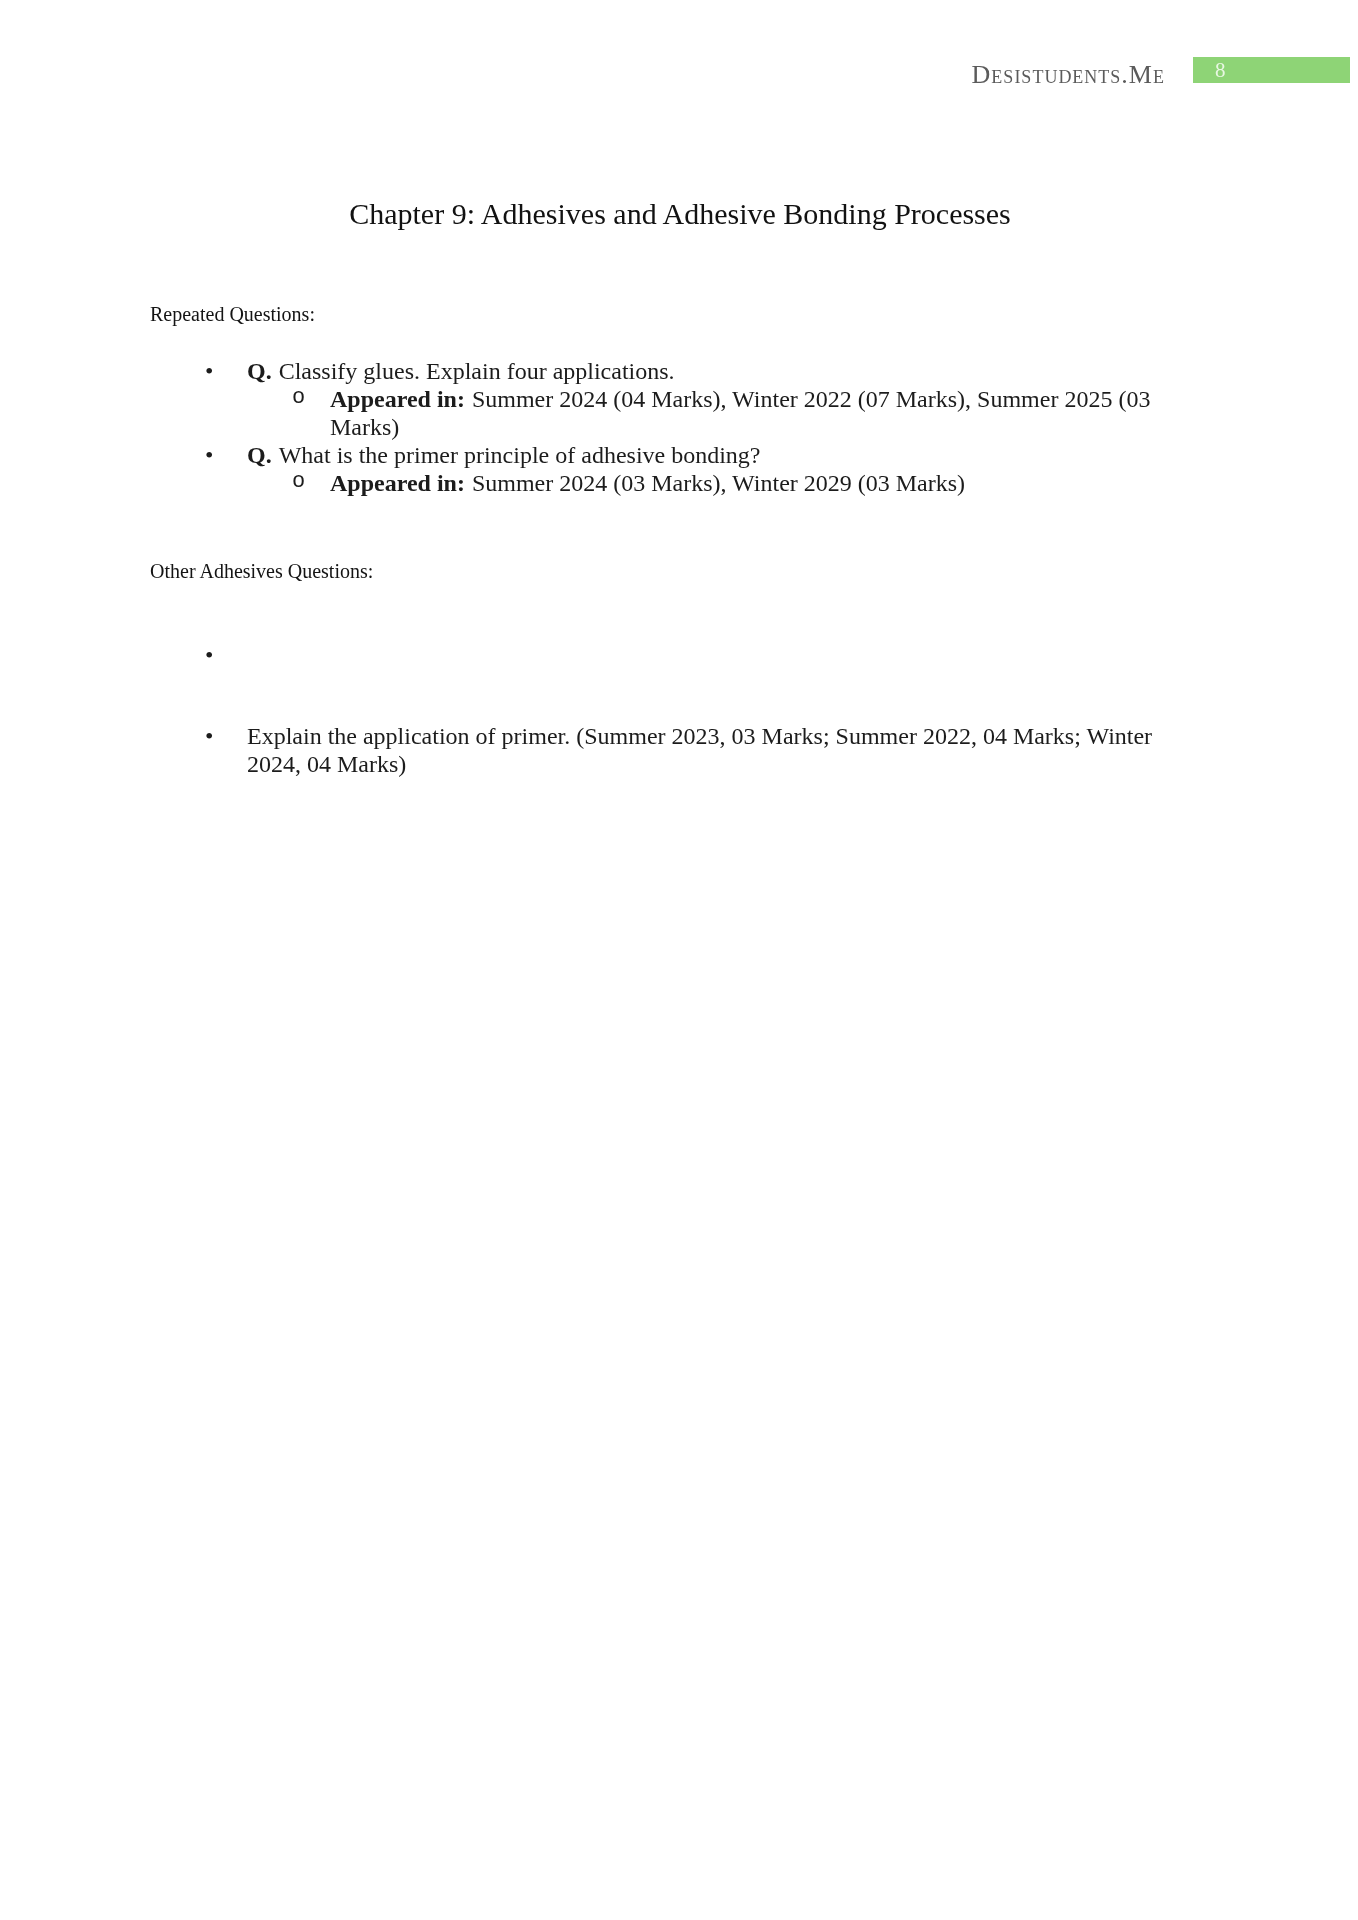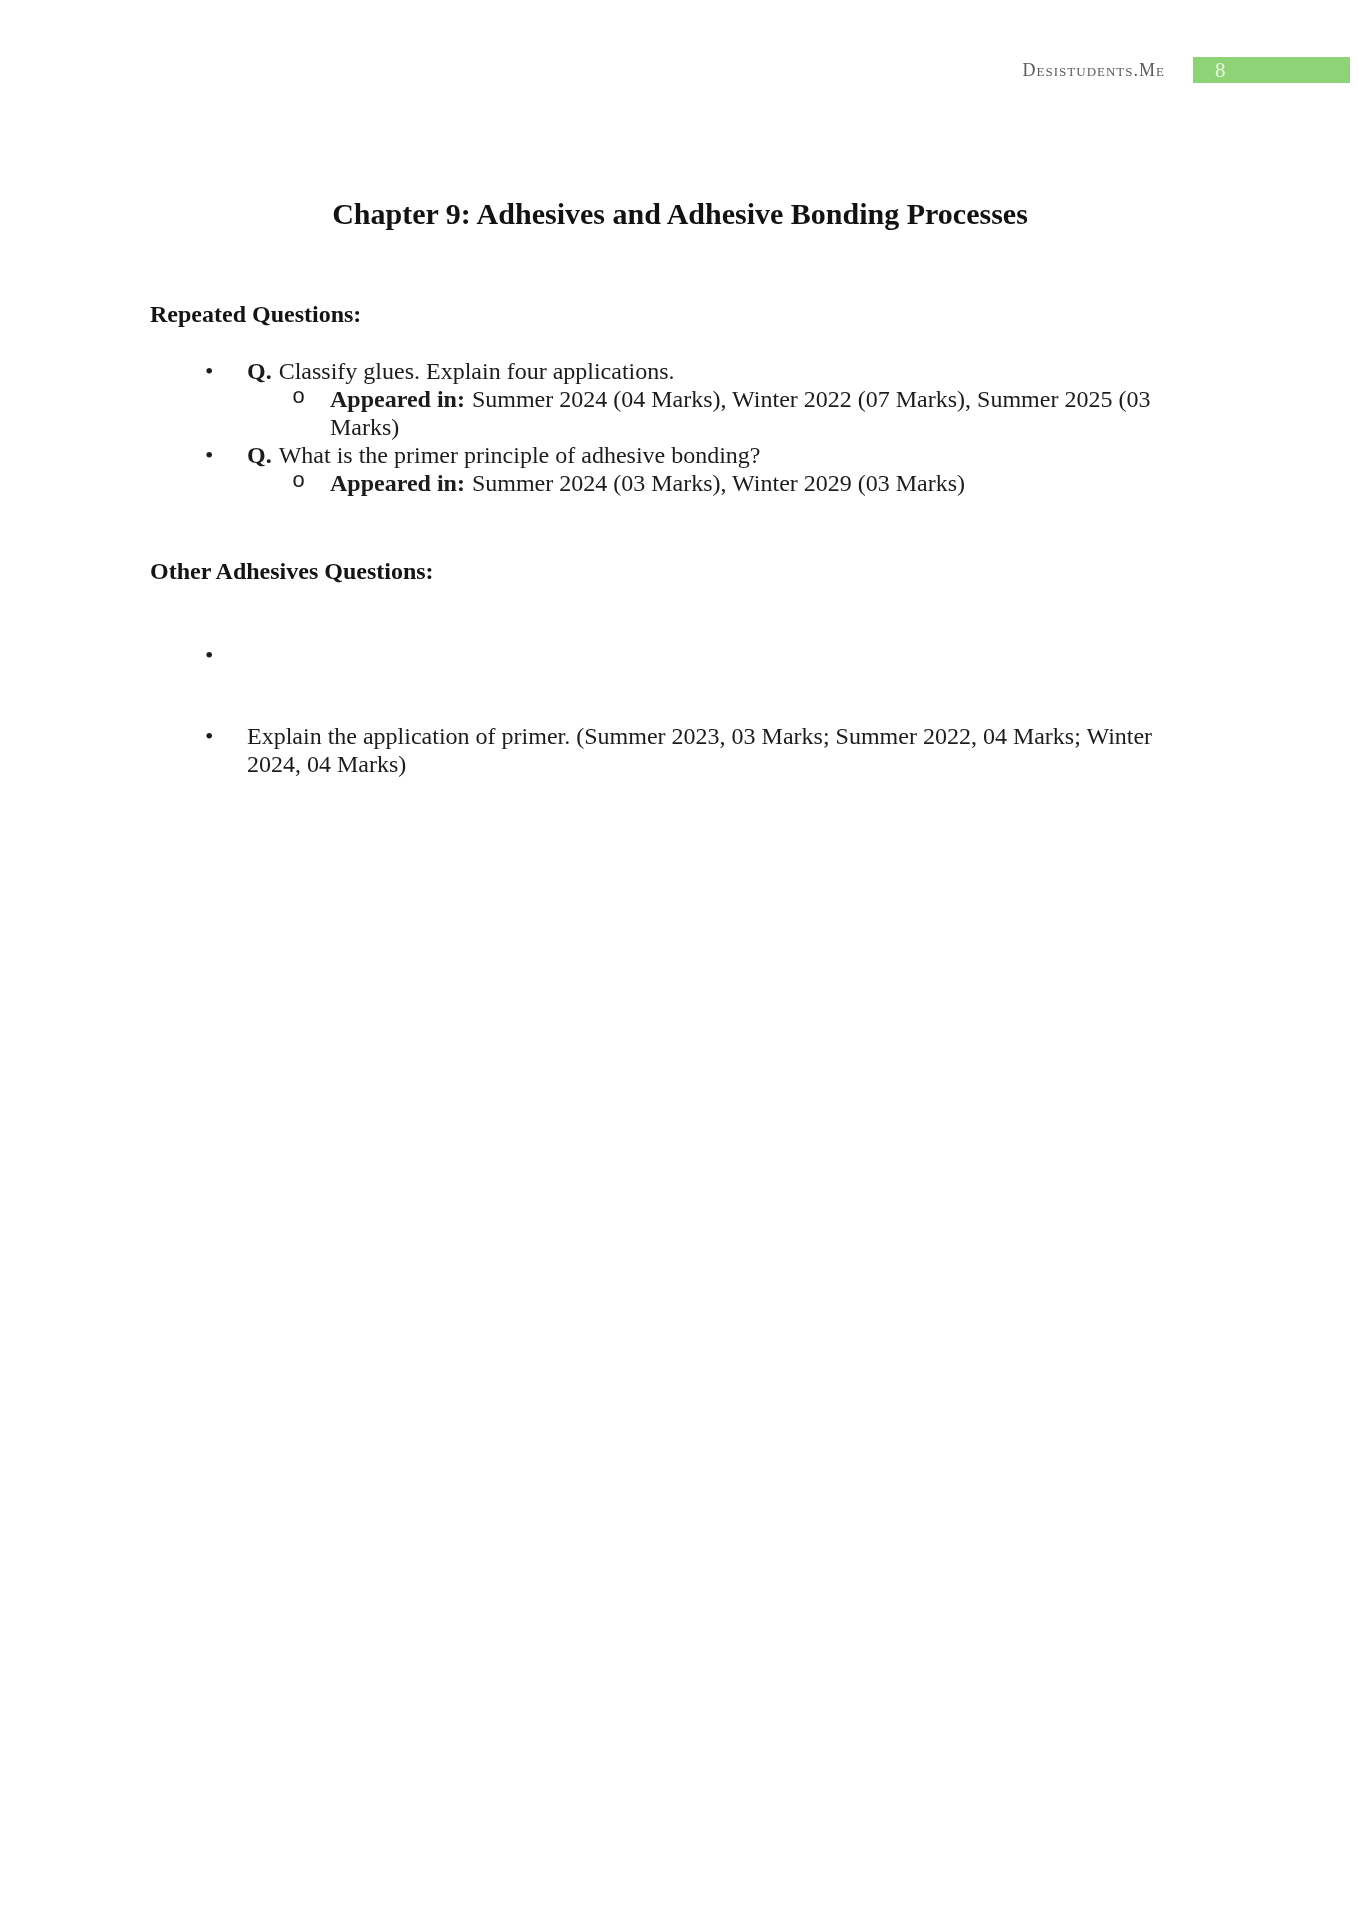--- a/index.html
+++ b/index.html
@@ -7,48 +7,48 @@
   body {
     font-family:"Liberation Serif","DejavU Serif",serif;
     color:#1c1c1c;
     position:relative;
   }
   .page { position:absolute; inset:0; background:#fff; }
 
   
   .site-name {
     position:absolute; top:60px; right:193px;
-    font-size:18px; color:#5b5b5b;
+    font-size:26px; color:#5b5b5b;
     font-variant:small-caps; letter-spacing:1px;
     white-space:nowrap;
   }
   .page-badge {
     position:absolute; left:1193px; top:57px;
     width:157px; height:26px;
     background:#8ed476;
     line-height:26px;
   }
   .page-badge .num {
     display:inline-block; padding-left:22px;
     font-size:21px; color:#e9f7e3;
     font-family:"Liberation Serif",serif;
   }
 
   
   .doc-title {
     position:absolute; top:196px; left:150px; width:1060px;
     text-align:center;
-    font-size:30px; font-weight:bold; line-height:36px;
+    font-size:30px; font-weight:normal; line-height:36px;
     color:#121212;
   }
 
   
   .sec-heading {
     position:absolute; left:150px;
-    font-size:24px; font-weight:bold; line-height:28px;
+    font-size:20px; font-weight:normal; line-height:28px;
     color:#141414;
   }
   .h-repeated { top:300px; }
   .h-other    { top:557px; }
 
   
   .list-block { position:absolute; left:150px; width:1062px;
     font-size:24px; line-height:28px; }
   .li  { position:relative; padding-left:97px; }
   .sub { position:relative; padding-left:180px; }

